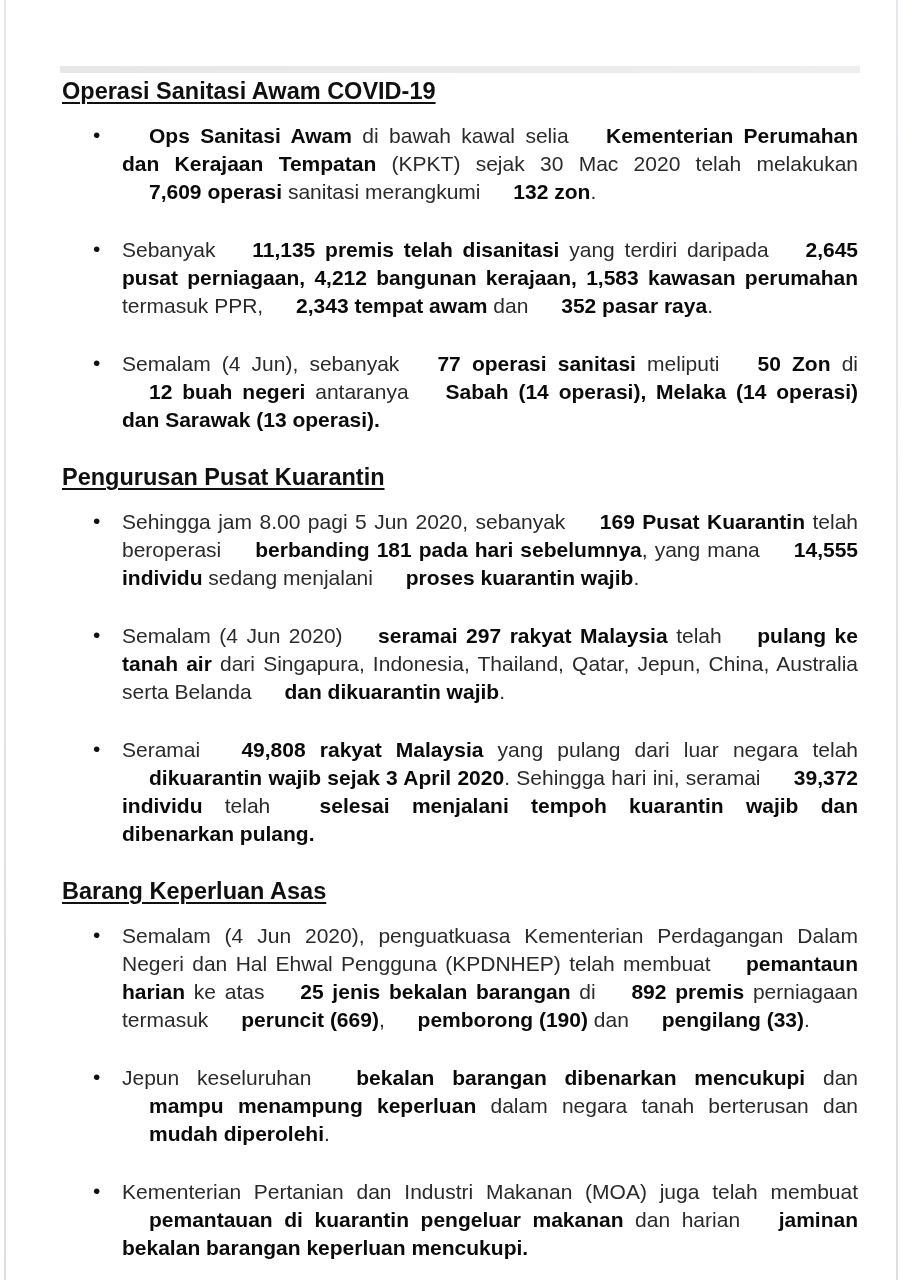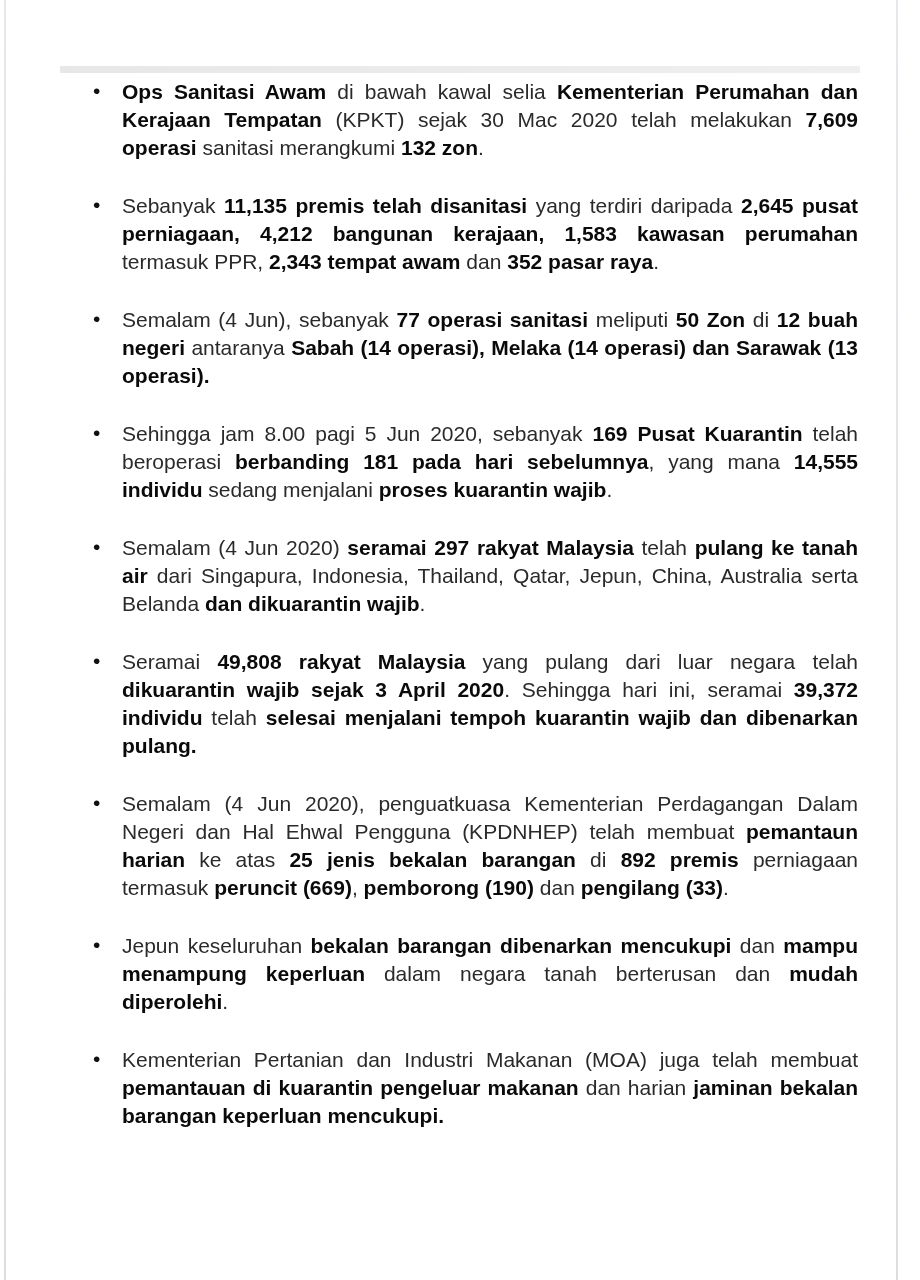--- a/index.html
+++ b/index.html
@@ -72,45 +72,49 @@
   .bullet-dot {
     position: absolute;
     left: 31px;
     top: -1px;
     font-size: 21px;
     color: #111111;
   }
   .run-bold {
     font-weight: 700;
     color: #0a0a0a;
+    margin-left: 27px;
   }
 </style>
 </head>
 <body>
 
 <div class="photo">
   <div class="edge-line left"></div>
   <div class="edge-line right"></div>
   <div class="scan-artifact"></div>
   <main class="doc" id="doc-body">
       <section class="section">
+        <h2 class="section-heading">Operasi Sanitasi Awam COVID-19</h2>
         <ul class="bullets">
           <li><span class="bullet-dot">•</span><span class="run-bold">Ops Sanitasi Awam</span><span class="run"> di bawah kawal selia </span><span class="run-bold">Kementerian Perumahan dan Kerajaan Tempatan</span><span class="run"> (KPKT) sejak 30 Mac 2020 telah melakukan </span><span class="run-bold">7,609 operasi</span><span class="run"> sanitasi merangkumi </span><span class="run-bold">132 zon</span><span class="run">.</span></li>
           <li><span class="bullet-dot">•</span><span class="run">Sebanyak </span><span class="run-bold">11,135 premis telah disanitasi</span><span class="run"> yang terdiri daripada </span><span class="run-bold">2,645 pusat perniagaan, 4,212 bangunan kerajaan, 1,583 kawasan perumahan</span><span class="run"> termasuk PPR, </span><span class="run-bold">2,343 tempat awam</span><span class="run"> dan </span><span class="run-bold">352 pasar raya</span><span class="run">.</span></li>
           <li><span class="bullet-dot">•</span><span class="run">Semalam (4 Jun), sebanyak </span><span class="run-bold">77 operasi sanitasi</span><span class="run"> meliputi </span><span class="run-bold">50 Zon</span><span class="run"> di </span><span class="run-bold">12 buah negeri</span><span class="run"> antaranya </span><span class="run-bold">Sabah (14 operasi), Melaka (14 operasi) dan Sarawak (13 operasi).</span></li>
         </ul>
       </section>
       <section class="section">
+        <h2 class="section-heading">Pengurusan Pusat Kuarantin</h2>
         <ul class="bullets">
           <li><span class="bullet-dot">•</span><span class="run">Sehingga jam 8.00 pagi 5 Jun 2020, sebanyak </span><span class="run-bold">169 Pusat Kuarantin</span><span class="run"> telah beroperasi </span><span class="run-bold">berbanding 181 pada hari sebelumnya</span><span class="run">, yang mana </span><span class="run-bold">14,555 individu</span><span class="run"> sedang menjalani </span><span class="run-bold">proses kuarantin wajib</span><span class="run">.</span></li>
           <li><span class="bullet-dot">•</span><span class="run">Semalam (4 Jun 2020) </span><span class="run-bold">seramai 297 rakyat Malaysia</span><span class="run"> telah </span><span class="run-bold">pulang ke tanah air</span><span class="run"> dari Singapura, Indonesia, Thailand, Qatar, Jepun, China, Australia serta Belanda </span><span class="run-bold">dan dikuarantin wajib</span><span class="run">.</span></li>
           <li><span class="bullet-dot">•</span><span class="run">Seramai </span><span class="run-bold">49,808 rakyat Malaysia</span><span class="run"> yang pulang dari luar negara telah </span><span class="run-bold">dikuarantin wajib sejak 3 April 2020</span><span class="run">. Sehingga hari ini, seramai </span><span class="run-bold">39,372 individu</span><span class="run"> telah </span><span class="run-bold">selesai menjalani tempoh kuarantin wajib dan dibenarkan pulang.</span></li>
         </ul>
       </section>
       <section class="section">
+        <h2 class="section-heading">Barang Keperluan Asas</h2>
         <ul class="bullets">
           <li><span class="bullet-dot">•</span><span class="run">Semalam (4 Jun 2020), penguatkuasa Kementerian Perdagangan Dalam Negeri dan Hal Ehwal Pengguna (KPDNHEP) telah membuat </span><span class="run-bold">pemantaun harian</span><span class="run"> ke atas </span><span class="run-bold">25 jenis bekalan barangan</span><span class="run"> di </span><span class="run-bold">892 premis</span><span class="run"> perniagaan termasuk </span><span class="run-bold">peruncit (669)</span><span class="run">, </span><span class="run-bold">pemborong (190)</span><span class="run"> dan </span><span class="run-bold">pengilang (33)</span><span class="run">.</span></li>
           <li><span class="bullet-dot">•</span><span class="run">Jepun keseluruhan </span><span class="run-bold">bekalan barangan dibenarkan mencukupi</span><span class="run"> dan </span><span class="run-bold">mampu menampung keperluan</span><span class="run"> dalam negara tanah berterusan dan </span><span class="run-bold">mudah diperolehi</span><span class="run">.</span></li>
           <li><span class="bullet-dot">•</span><span class="run">Kementerian Pertanian dan Industri Makanan (MOA) juga telah membuat </span><span class="run-bold">pemantauan di kuarantin pengeluar makanan</span><span class="run"> dan harian </span><span class="run-bold">jaminan bekalan barangan keperluan mencukupi.</span></li>
         </ul>
       </section>
     </main>
 </div>
 
 </body></html>

